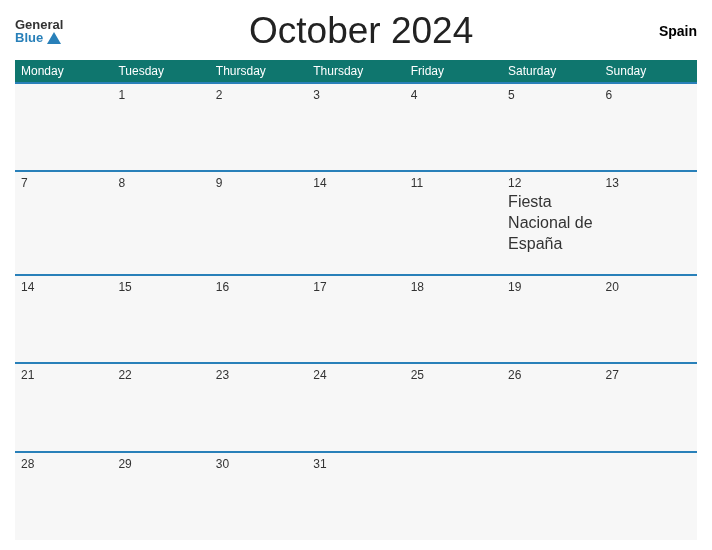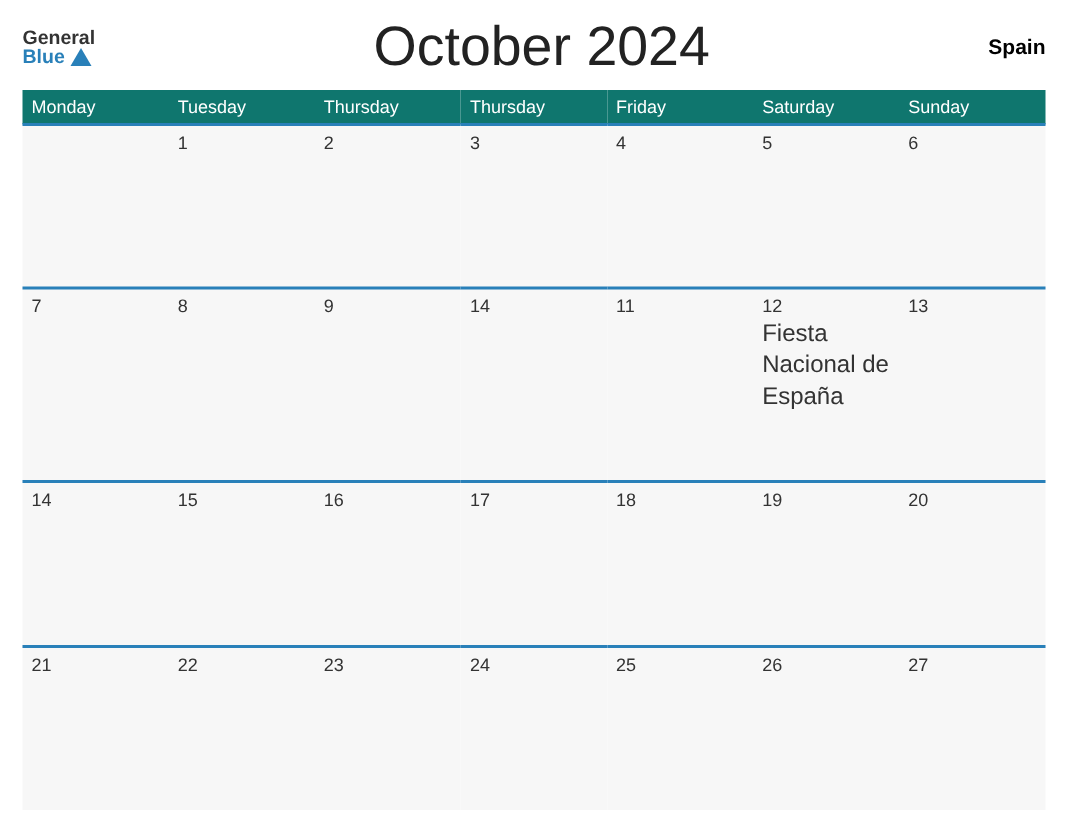--- a/index.html
+++ b/index.html
@@ -234,15 +234,32 @@
           <td>
             <span class="day-number">25</span>
           </td>
           <td>
             <span class="day-number">26</span>
           </td>
           <td>
             <span class="day-number">27</span>
           </td>
         </tr>
+        <tr>
+          <td>
+            <span class="day-number">28</span>
+          </td>
+          <td>
+            <span class="day-number">29</span>
+          </td>
+          <td>
+            <span class="day-number">30</span>
+          </td>
+          <td>
+            <span class="day-number">31</span>
+          </td>
+          <td class="empty-cell"></td>
+          <td class="empty-cell"></td>
+          <td class="empty-cell"></td>
+        </tr>
       </tbody>
   </table>
 </div>
 
 </body></html>

